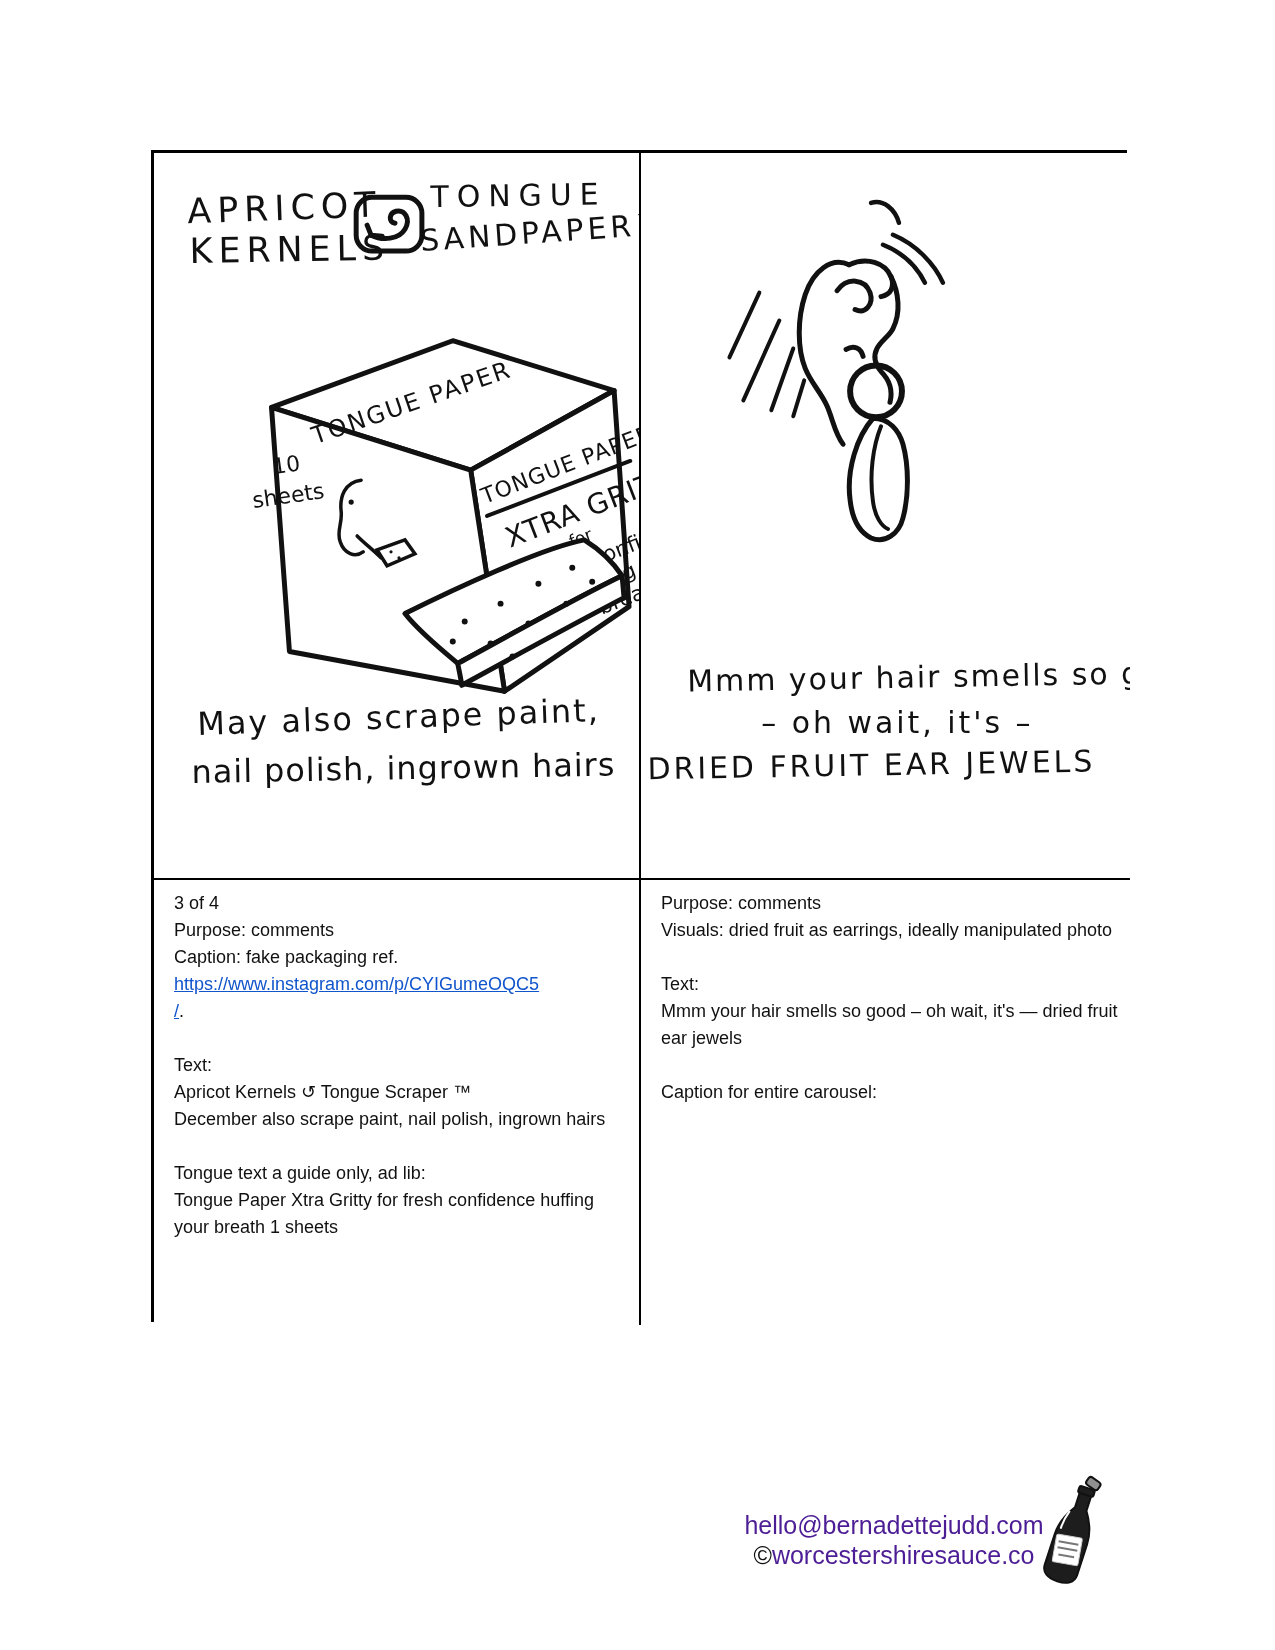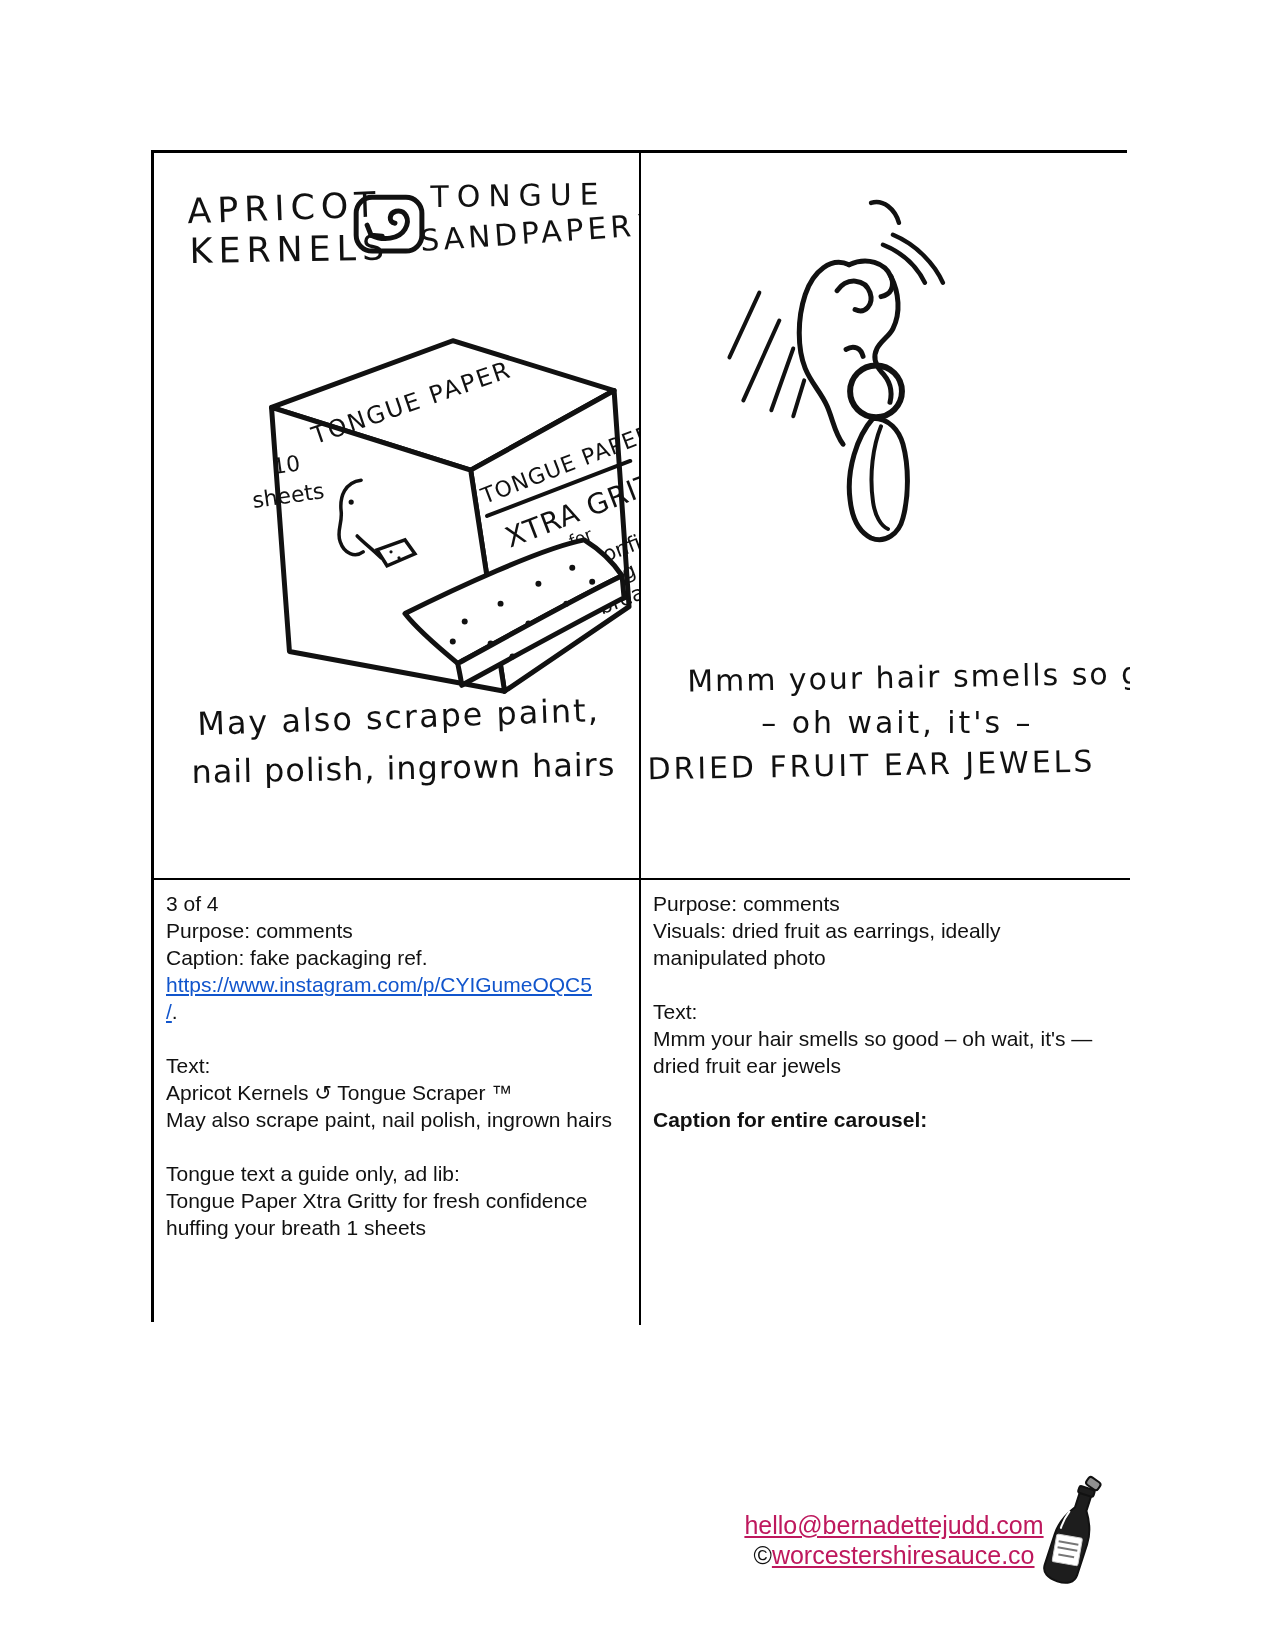--- a/index.html
+++ b/index.html
@@ -10,32 +10,32 @@
   }
   .sb-table{
     position:absolute; left:151px; top:150px; width:976px; height:1172px;
     display:grid; grid-template-columns:487px 489px; grid-template-rows:727px 445px;
     border:3px solid #000; box-sizing:border-box;
   }
   .cell{position:relative; box-sizing:border-box; background:#fff; overflow:hidden;}
   .cell-tl{border-right:2px solid #000; border-bottom:2px solid #000;}
   .cell-tr{border-bottom:2px solid #000;}
   .cell-bl{border-right:2px solid #000;}
-  .notes{padding:10px 12px 0 12px; font-size:21px; line-height:27px;}
+  .notes{padding:10px 12px 0 20px; font-size:18px; line-height:27px;}
   .tline{margin:0;}
   .spacer{height:27px;}
-  .bold{font-weight:bold;}
+  .bold{font-weight:normal;}
   .doclink{color:#1155cc; text-decoration:underline; cursor:pointer;}
   .hand{font-family:"DejaVu Sans",sans-serif; fill:#111;}
   .sketch-svg{position:absolute; left:0; top:0; width:100%; height:100%;}
   .footer-contact{
     position:absolute; left:744px; top:1510px; width:300px; text-align:center;
     font-size:25px; line-height:30px; color:#111;
   }
-  .footer-contact a{color:#be185d; text-decoration:underline; cursor:pointer;}
+  .footer-contact a{color:#4c1d95; cursor:pointer;}
   .bottle-wrap{position:absolute; left:1040px; top:1474px; width:66px; height:116px;}
 </style>
 </head>
 <body>
 
 <div class="page">
 
   <div class="sb-table">
 
     <div class="cell cell-tl">
@@ -146,21 +146,21 @@
     </div>
 
     <div class="cell cell-bl notes">
       <div class="tline">3 of 4</div>
       <div class="tline">Purpose: comments</div>
       <div class="tline">Caption: fake packaging ref.</div>
       <div class="tline"><a class="doclink"><span>https://www.instagram.com/p/CYIGumeOQC5</span><br><span>/</span></a><span>.</span></div>
       <div class="spacer"></div>
       <div class="tline">Text:</div>
       <div class="tline">Apricot Kernels ↺ Tongue Scraper ™</div>
-      <div class="tline">May also scrape paint, nail polish, ingrown hairs</div>
+      <div class="tline">December also scrape paint, nail polish, ingrown hairs</div>
       <div class="spacer"></div>
       <div class="tline">Tongue text a guide only, ad lib:</div>
       <div class="tline">Tongue Paper Xtra Gritty for fresh confidence huffing your breath 1 sheets</div>
     </div>
 
     <div class="cell notes">
       <div class="tline">Purpose: comments</div>
       <div class="tline">Visuals: dried fruit as earrings, ideally manipulated photo</div>
       <div class="spacer"></div>
       <div class="tline">Text:</div>

